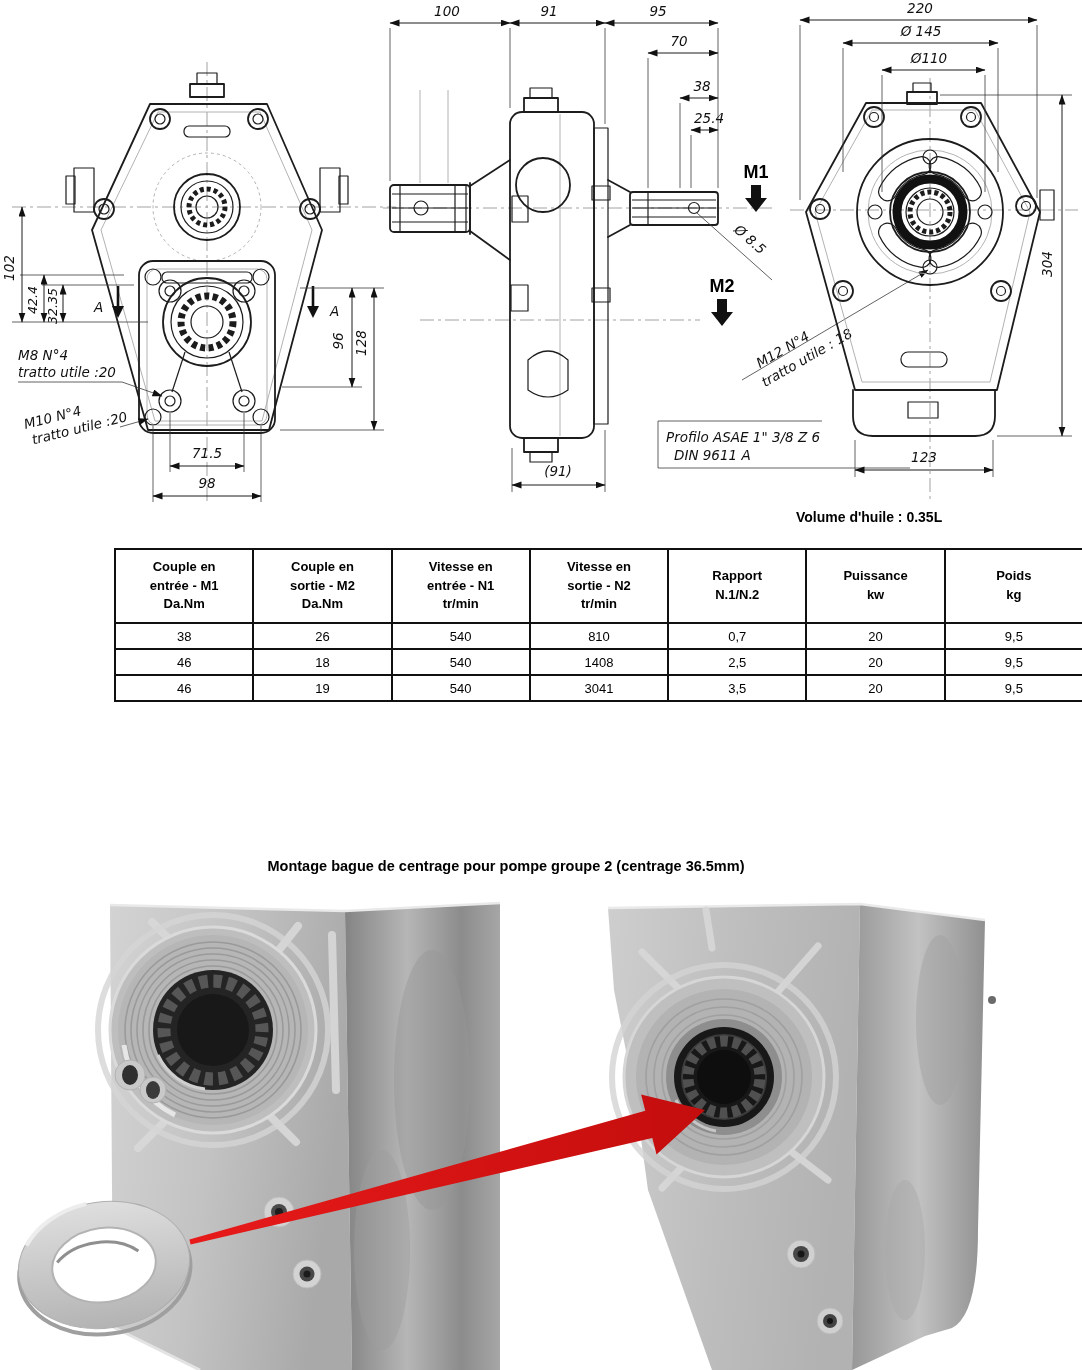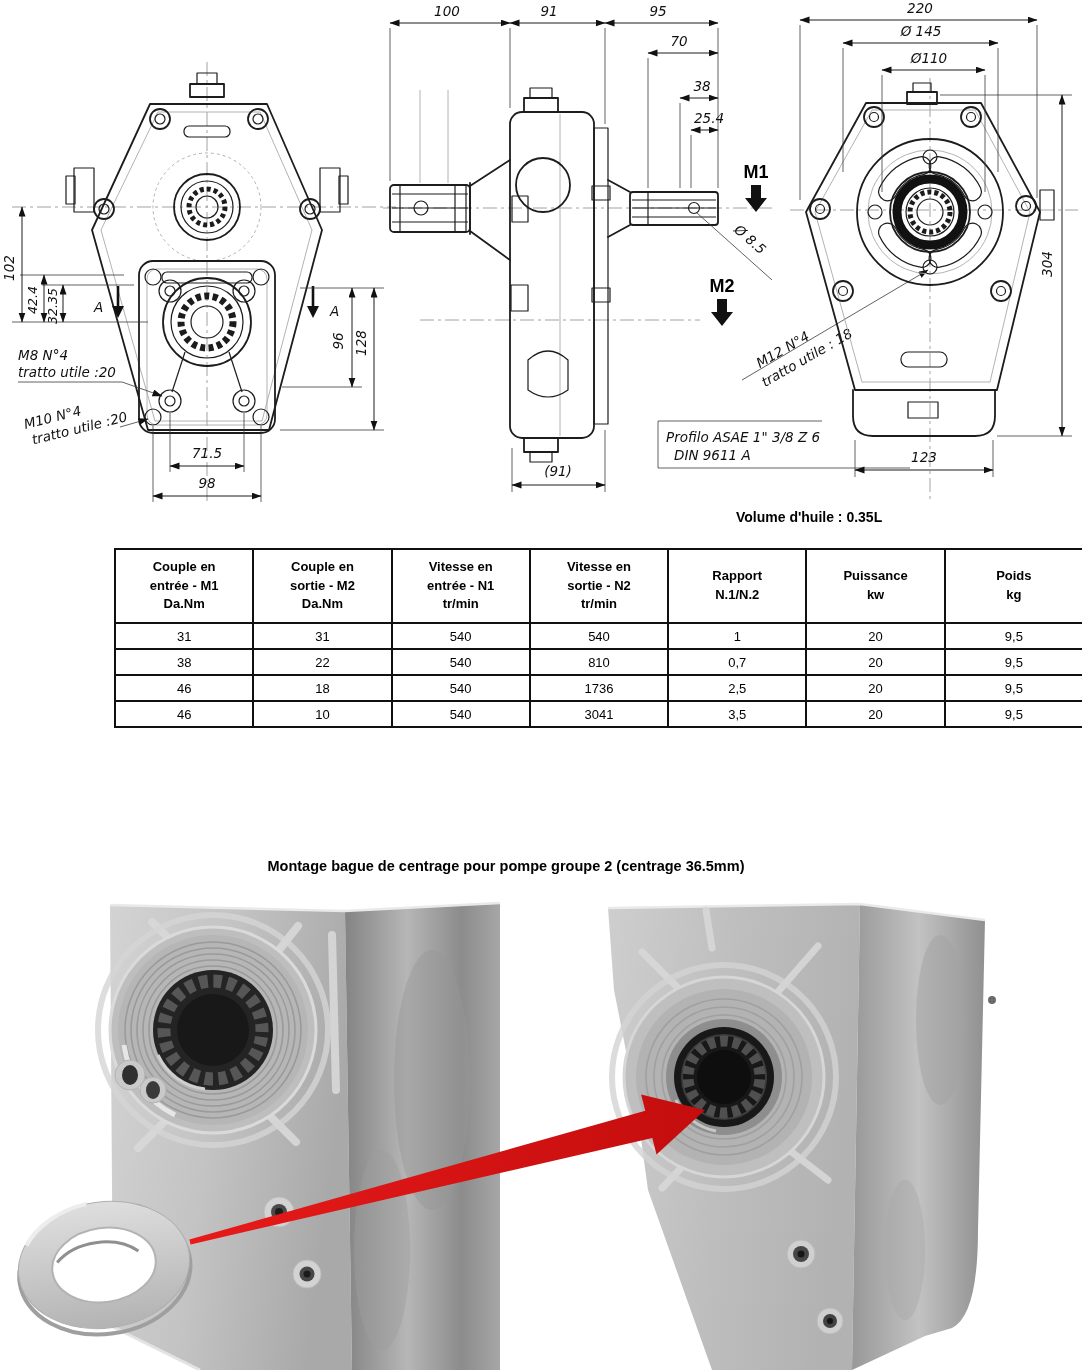--- a/index.html
+++ b/index.html
@@ -15,21 +15,21 @@
   .dim{stroke:#1c1c1c;stroke-width:1;fill:none}
   .dtx{font:italic 13.5px "DejaVu Sans",sans-serif;fill:#101010}
   .dts{font:italic 12.5px "DejaVu Sans",sans-serif;fill:#101010}
   .btx{font:bold 18px "Liberation Sans",sans-serif;fill:#000}
   .spl{stroke:#1c1c1c;fill:none}
   
   .spec{position:absolute;left:114px;top:548px;width:970px;border-collapse:collapse;table-layout:fixed;}
   .spec th,.spec td{border:2px solid #101010;text-align:center;vertical-align:middle;padding:0 2px;}
   .spec th{height:72px;font:bold 13px/1.45 "Liberation Sans",sans-serif;white-space:pre-line;}
   .spec td{height:24px;font:13px "Liberation Sans",sans-serif;}
-  .oil-note{position:absolute;left:736px;top:509px;font:bold 14px "Liberation Sans",sans-serif;}
+  .oil-note{position:absolute;left:796px;top:509px;font:bold 14px "Liberation Sans",sans-serif;}
   .photo-caption{position:absolute;left:0;top:858px;width:1012px;text-align:center;
                  font:bold 14.5px "Liberation Sans",sans-serif;}
 </style>
 </head>
 <body>
 
 <div class="sheet">
 
 <svg width="1082" height="540" viewBox="0 0 1082 540" style="top:0">
   <defs>
@@ -347,49 +347,40 @@
       <th>Rapport
 N.1/N.2</th>
       <th>Puissance
 kw</th>
       <th>Poids
 kg</th>
     </tr>
   </thead>
   <tbody id="spec-body">
         <tr>
-          <td>31</td>
-          <td>31</td>
-          <td>540</td>
-          <td>540</td>
-          <td>1</td>
-          <td>20</td>
-          <td>9,5</td>
-        </tr>
-        <tr>
           <td>38</td>
-          <td>22</td>
+          <td>26</td>
           <td>540</td>
           <td>810</td>
           <td>0,7</td>
           <td>20</td>
           <td>9,5</td>
         </tr>
         <tr>
           <td>46</td>
           <td>18</td>
           <td>540</td>
-          <td>1736</td>
+          <td>1408</td>
           <td>2,5</td>
           <td>20</td>
           <td>9,5</td>
         </tr>
         <tr>
           <td>46</td>
-          <td>10</td>
+          <td>19</td>
           <td>540</td>
           <td>3041</td>
           <td>3,5</td>
           <td>20</td>
           <td>9,5</td>
         </tr>
       </tbody>
 </table>
 
 <div class="photo-caption">Montage bague de centrage pour pompe groupe 2  (centrage 36.5mm)</div>

